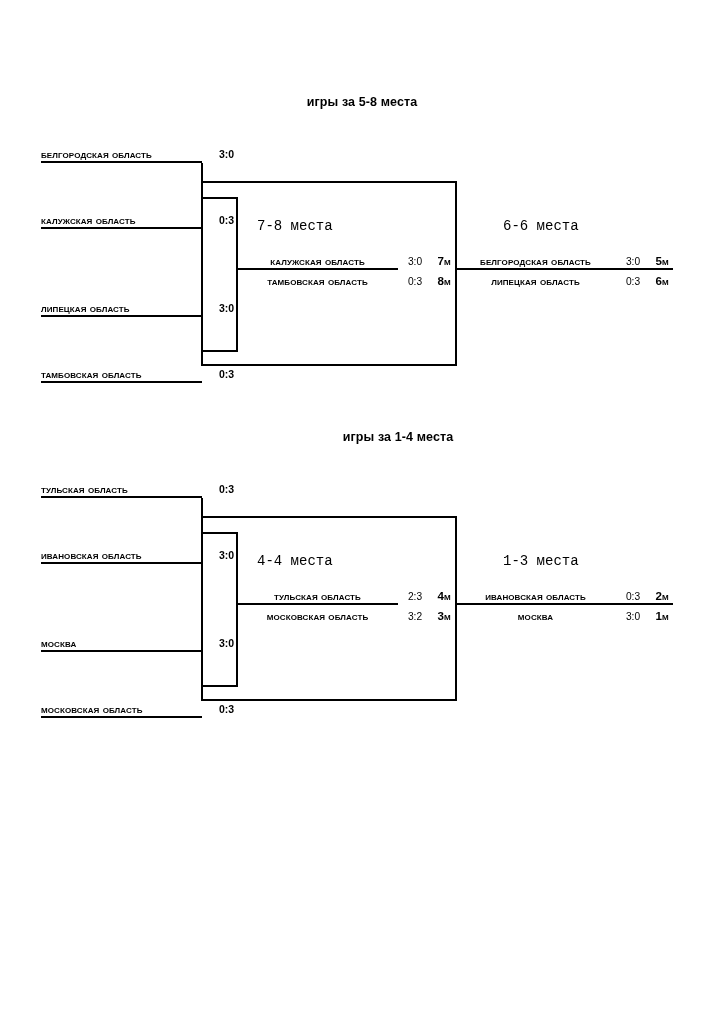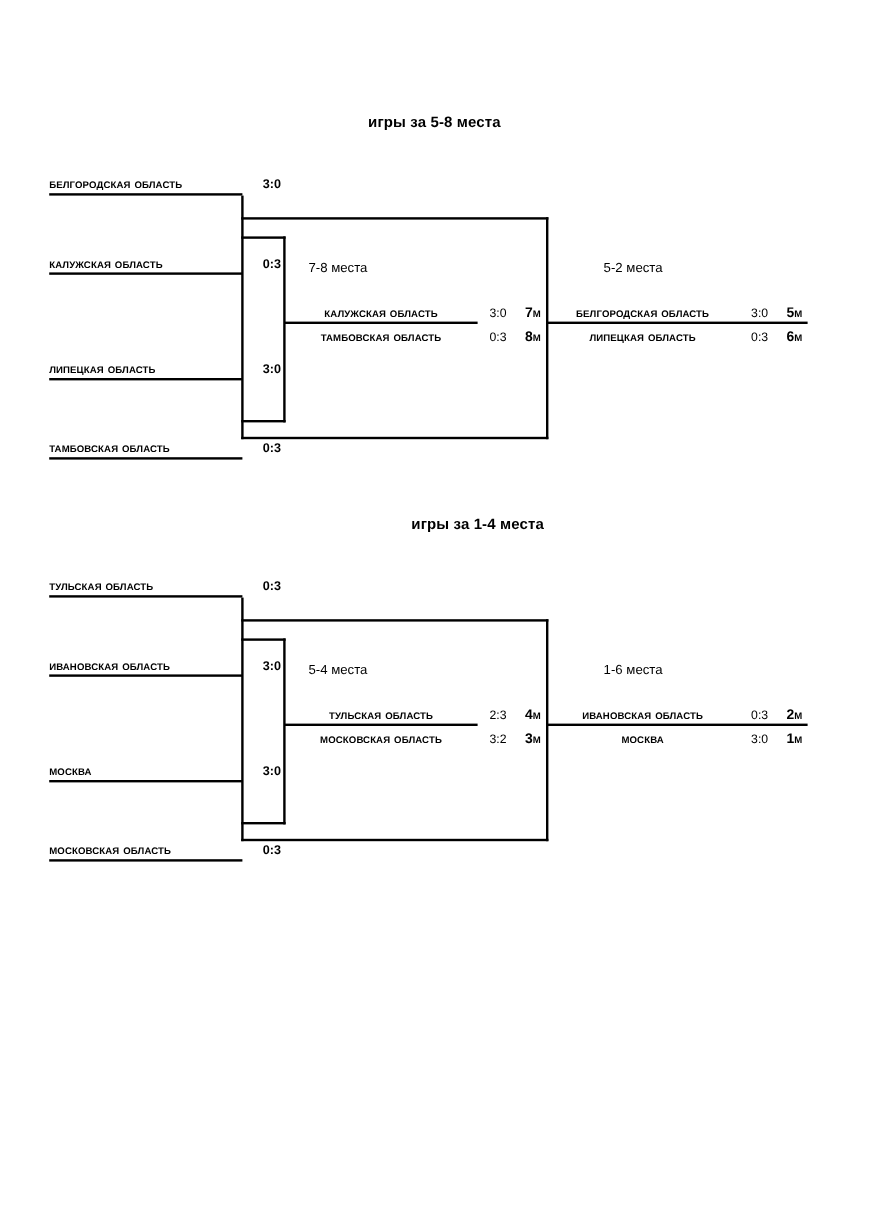--- a/index.html
+++ b/index.html
@@ -74,24 +74,25 @@
     background: #000;
   }
 
   
   .match {
     position: absolute;
     width: 218px;
   }
   .match .round-label {
     position: absolute;
-    font-size: 11px;
+    font-size: 14px;
     font-weight: normal;
     white-space: nowrap;
     color: #000;
+    font-family: Liberation Mono, monospace;
   }
   .match-row {
     position: absolute;
     left: 0;
     width: 218px;
     height: 18px;
   }
   .match-row .team {
     position: absolute;
     left: 0;
@@ -176,21 +177,21 @@
     </div>
     <div class="row-underline" style="top:58px; width:161px;"></div>
     <div class="match-row" style="top:60px;">
       <span class="team align-center">Тамбовская область</span>
       <span class="score">0:3</span>
       <span class="rank">8м</span>
     </div>
   </div>
 
   <div class="match" style="left:455px; top:210px;">
-    <div class="round-label" style="left:48px; top:8px;">5-2 места</div>
+    <div class="round-label" style="left:48px; top:8px;">6-6 места</div>
     <div class="match-row" style="top:40px;">
       <span class="team align-center">Белгородская область</span>
       <span class="score">3:0</span>
       <span class="rank">5м</span>
     </div>
     <div class="row-underline" style="top:58px; width:218px;"></div>
     <div class="match-row" style="top:60px;">
       <span class="team align-center">Липецкая область</span>
       <span class="score">0:3</span>
       <span class="rank">6м</span>
@@ -222,36 +223,36 @@
   <div class="vline" style="left:201px; top:498px; height:203px;"></div>
   <div class="hline" style="left:201px; top:516px; width:256px;"></div>
   <div class="hline" style="left:201px; top:699px; width:256px;"></div>
   <div class="vline" style="left:455px; top:516px; height:185px;"></div>
 
   <div class="vline" style="left:236px; top:532px; height:155px;"></div>
   <div class="hline" style="left:201px; top:532px; width:37px;"></div>
   <div class="hline" style="left:201px; top:685px; width:37px;"></div>
 
   <div class="match" style="left:237px; top:545px;">
-    <div class="round-label" style="left:20px; top:8px;">5-4 места</div>
+    <div class="round-label" style="left:20px; top:8px;">4-4 места</div>
     <div class="match-row" style="top:40px;">
       <span class="team align-center">Тульская область</span>
       <span class="score">2:3</span>
       <span class="rank">4м</span>
     </div>
     <div class="row-underline" style="top:58px; width:161px;"></div>
     <div class="match-row" style="top:60px;">
       <span class="team align-center">Московская область</span>
       <span class="score">3:2</span>
       <span class="rank">3м</span>
     </div>
   </div>
 
   <div class="match" style="left:455px; top:545px;">
-    <div class="round-label" style="left:48px; top:8px;">1-6 места</div>
+    <div class="round-label" style="left:48px; top:8px;">1-3 места</div>
     <div class="match-row" style="top:40px;">
       <span class="team align-center">Ивановская область</span>
       <span class="score">0:3</span>
       <span class="rank">2м</span>
     </div>
     <div class="row-underline" style="top:58px; width:218px;"></div>
     <div class="match-row" style="top:60px;">
       <span class="team align-center">Москва</span>
       <span class="score">3:0</span>
       <span class="rank">1м</span>

